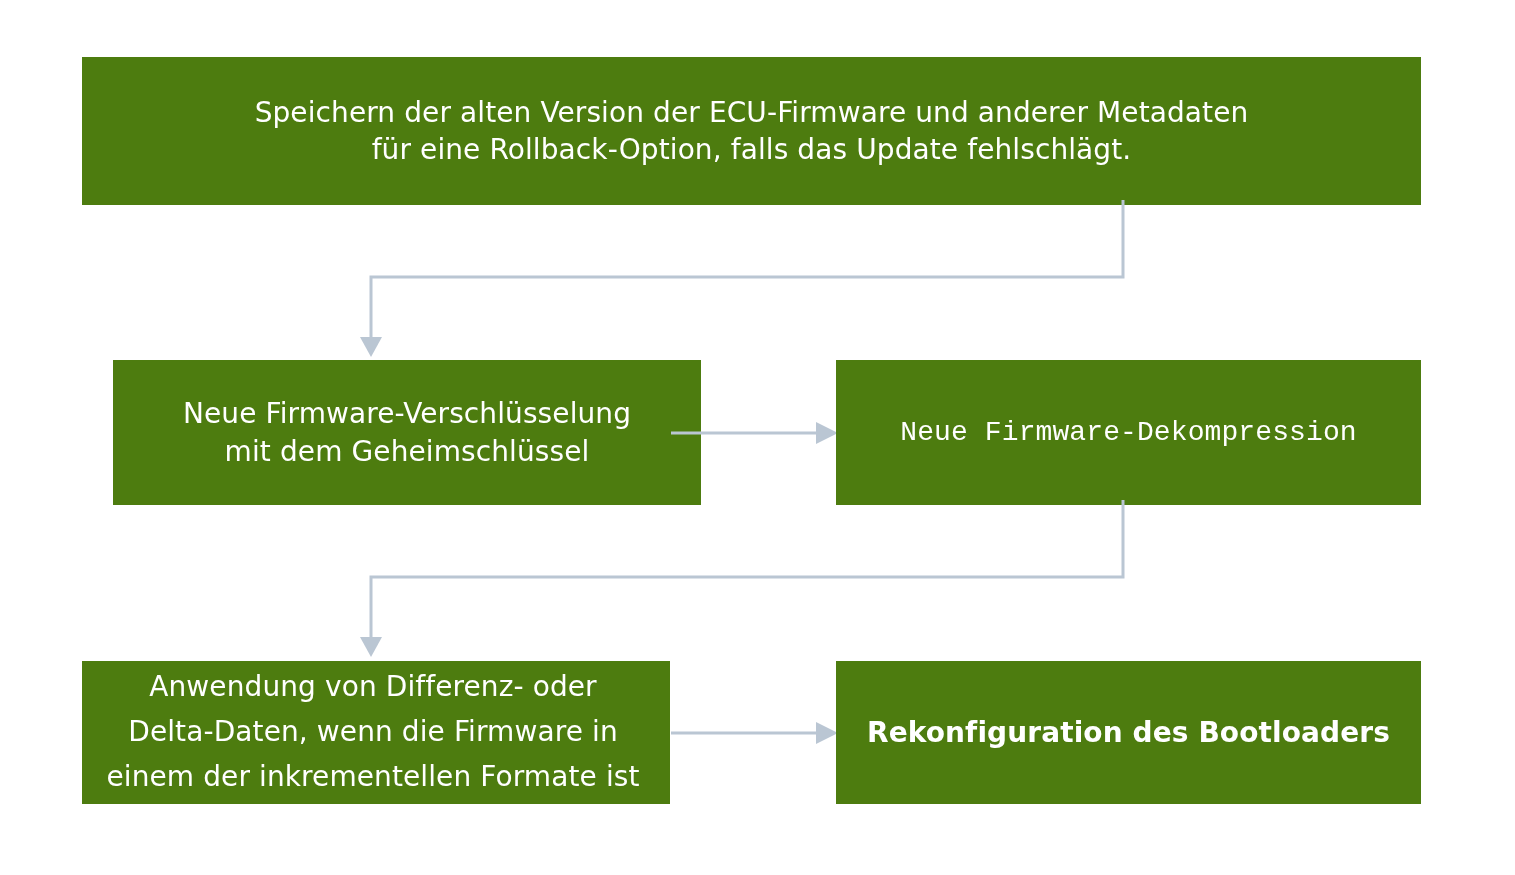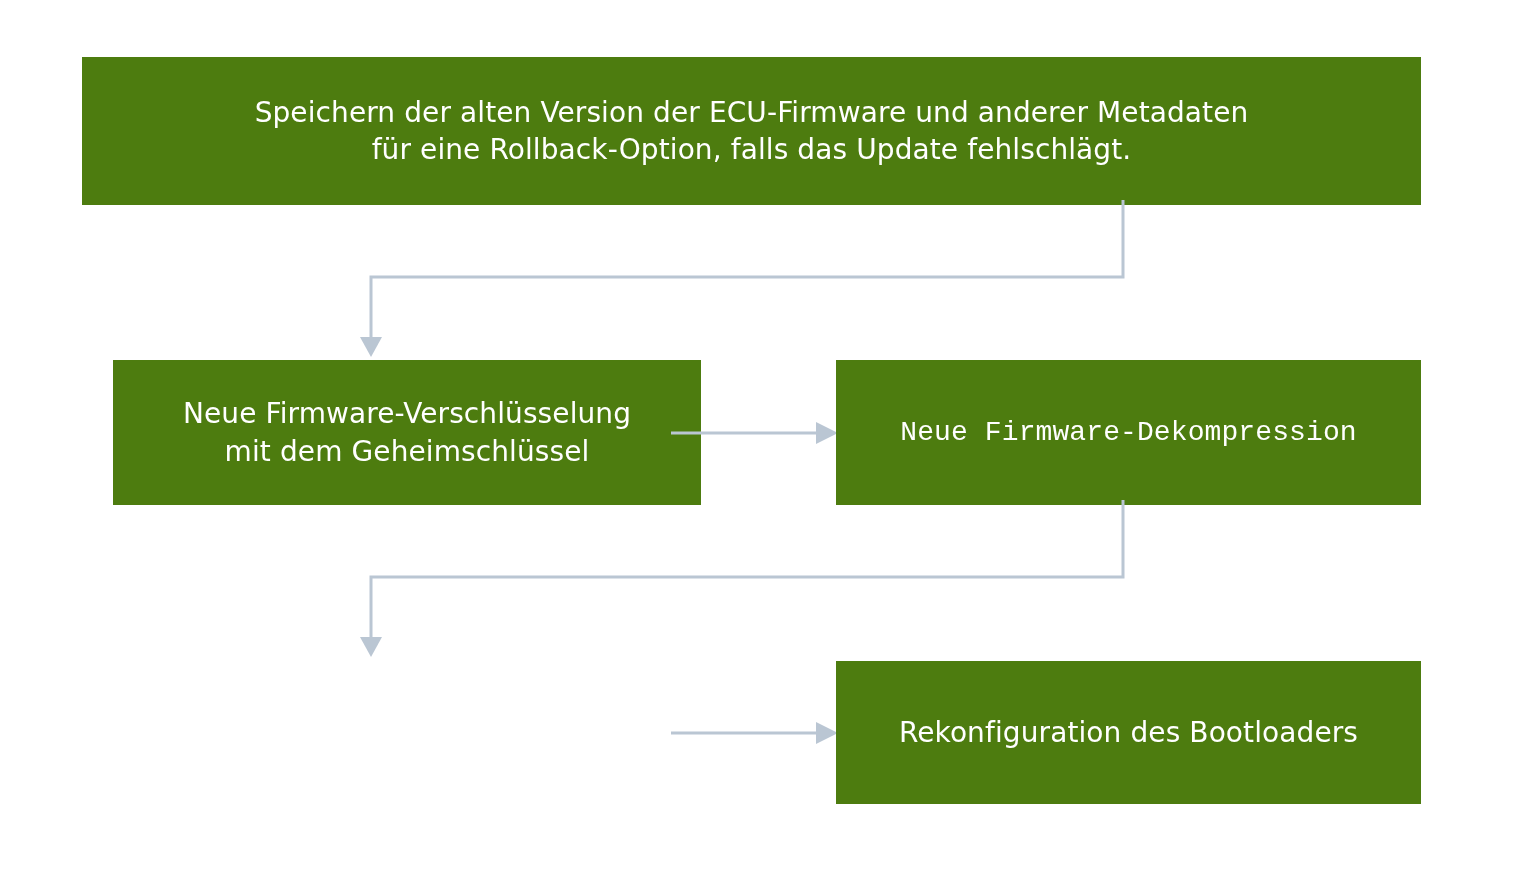--- a/index.html
+++ b/index.html
@@ -79,20 +79,21 @@
   #node-delta-data .txt {
     width: 600px;
     margin-left: -6px;
   }
   #node-bootloader {
     left: 836px;
     top: 661px;
     width: 585px;
     height: 143px;
     font-size: 28px;
+    font-weight: bold;
   }
 
   
   .connector {
     position: absolute;
     pointer-events: none;
   }
   .connector svg {
     display: block;
     overflow: visible;
@@ -148,20 +149,25 @@
     <span class="txt">Neue Firmware-Dekompression</span>
   </div>
 
   <div class="connector" id="conn-decompression-to-delta">
     <svg width="790" height="165" viewBox="0 0 790 165" xmlns="http://www.w3.org/2000/svg">
       <path d="M 768 0 L 768 77 L 16 77 L 16 137" fill="none" stroke="#BAC6D3" stroke-width="3"></path>
       <polygon points="5,137 27,137 16,157" fill="#BAC6D3"></polygon>
     </svg>
   </div>
 
+  <div class="node" id="node-delta-data">
+    <span class="txt">Anwendung von Differenz- oder
+Delta-Daten, wenn die Firmware in
+einem der  inkrementellen Formate ist</span>
+  </div>
 
   <div class="connector" id="conn-delta-to-bootloader">
     <svg width="175" height="32" viewBox="0 0 175 32" xmlns="http://www.w3.org/2000/svg">
       <line x1="3" y1="15" x2="150" y2="15" stroke="#BAC6D3" stroke-width="3"></line>
       <polygon points="148,4 148,26 170,15" fill="#BAC6D3"></polygon>
     </svg>
   </div>
 
   <div class="node" id="node-bootloader">
     <span class="txt">Rekonfiguration des Bootloaders</span>

